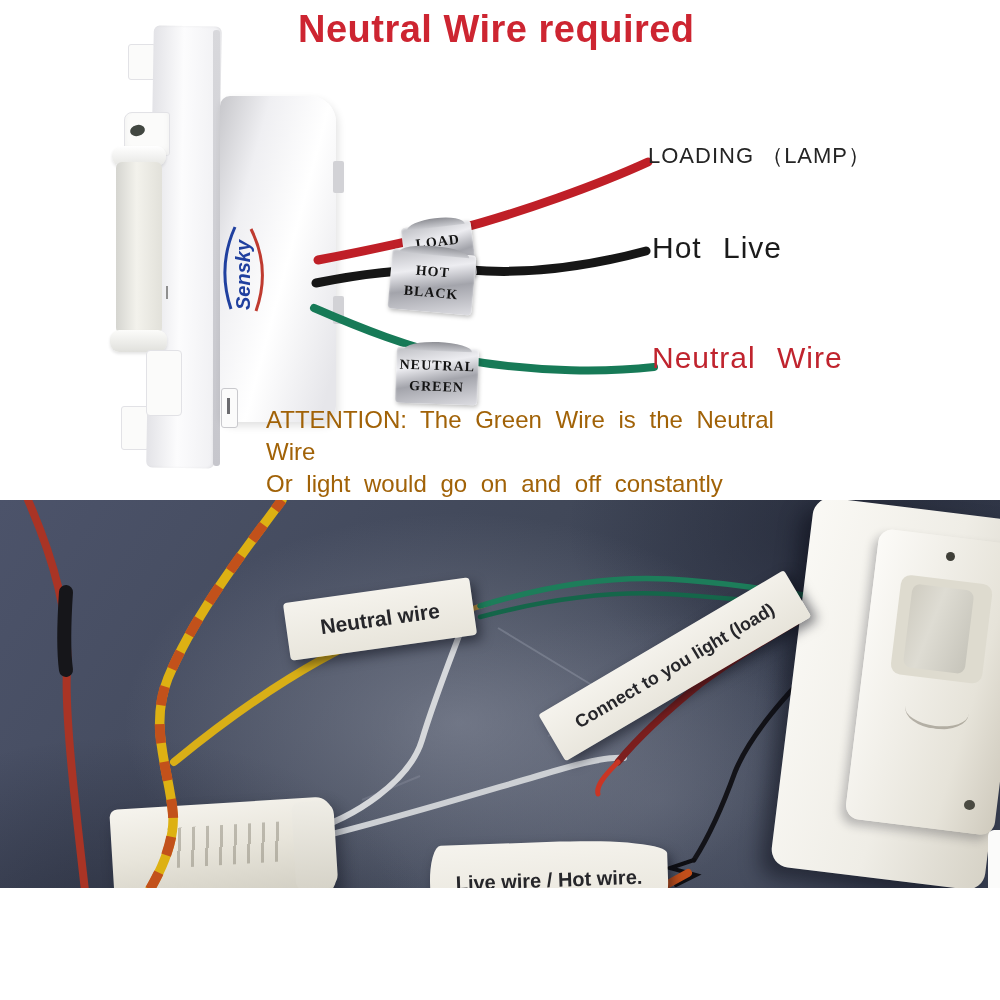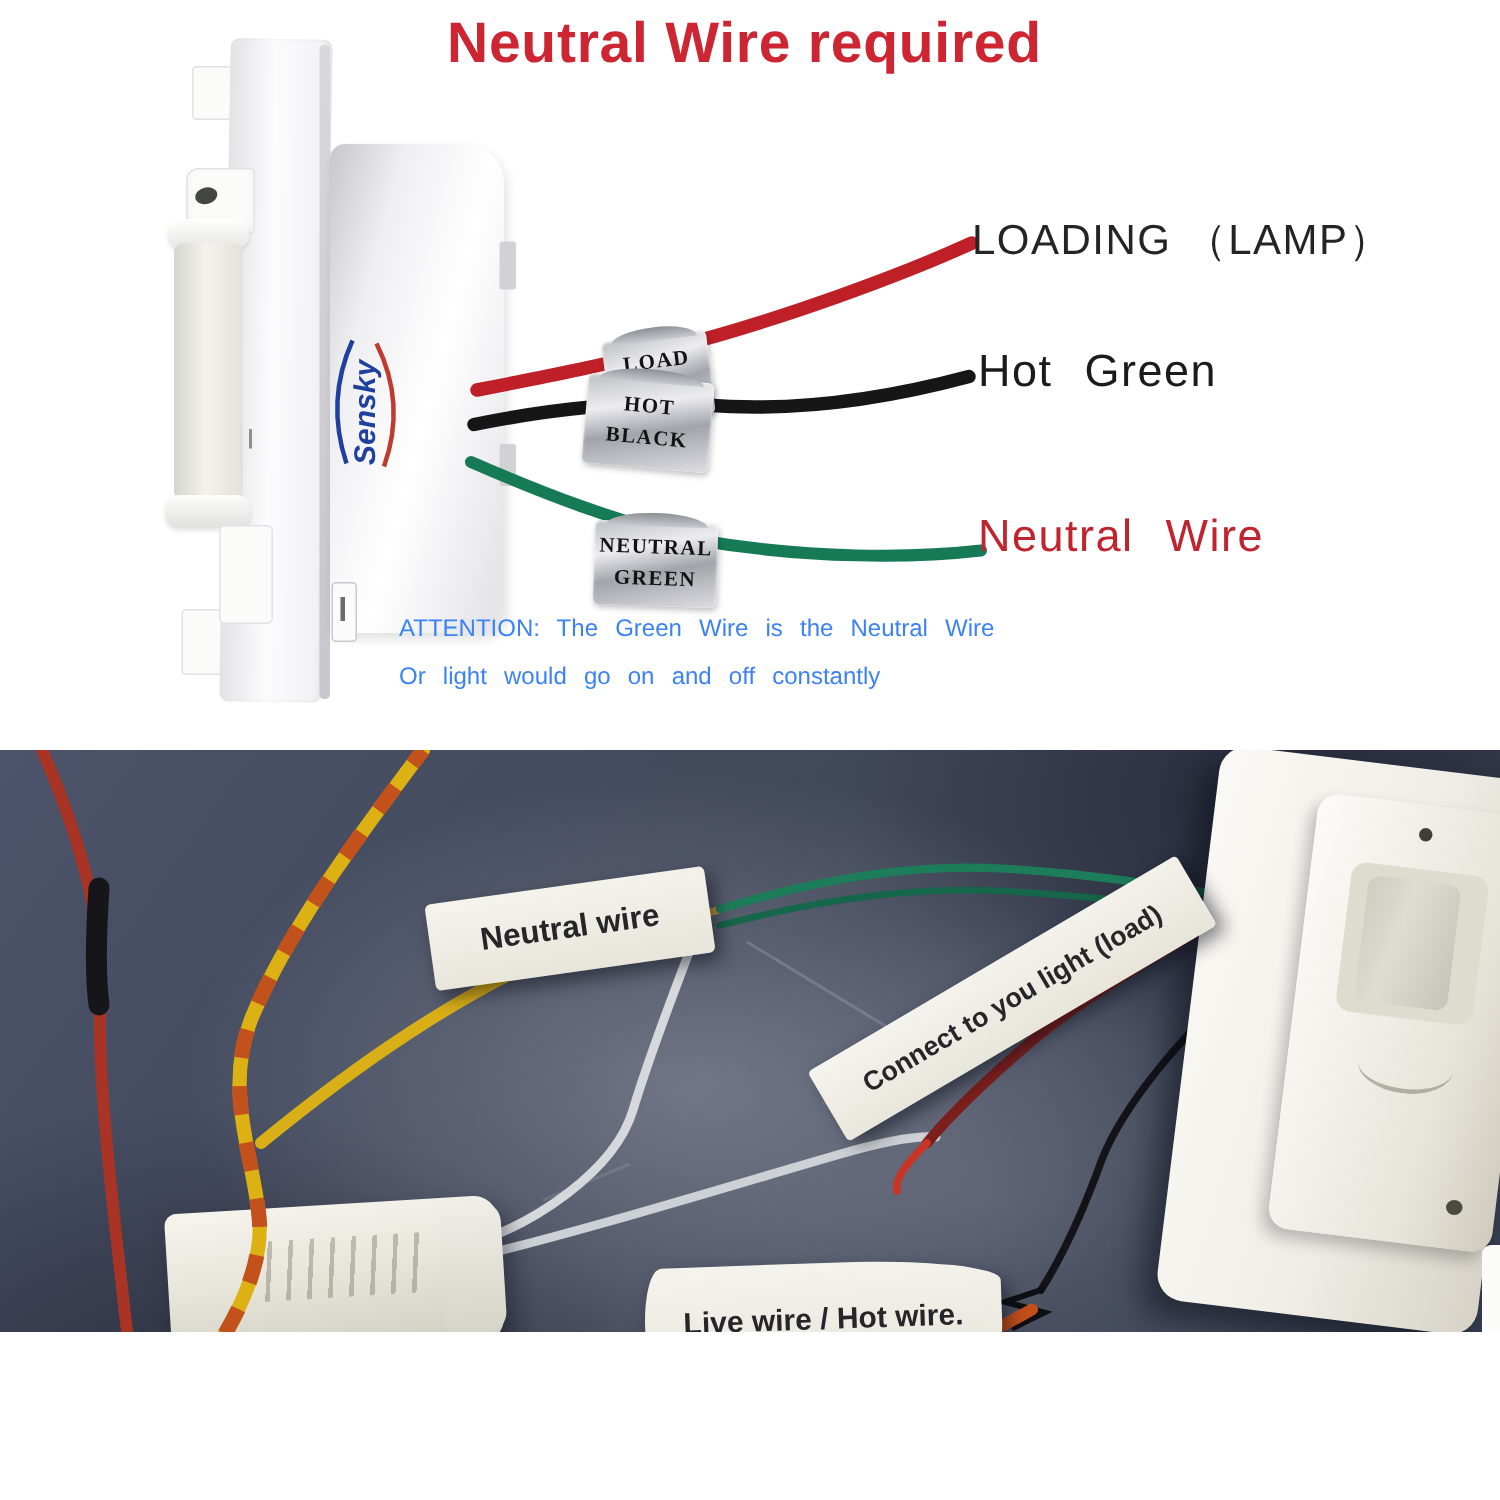--- a/index.html
+++ b/index.html
@@ -3,24 +3,24 @@
 <meta charset="utf-8">
 <style>
   html,body{margin:0;padding:0;background:#fff;}
   .canvas{position:relative;width:1000px;height:888px;background:#ffffff;overflow:hidden;
           font-family:"Liberation Sans",sans-serif;}
   .abs{position:absolute;}
 
   
   .title{left:298px;top:8px;font-size:38px;font-weight:bold;color:#cd2531;letter-spacing:.5px;}
   .biglabel{font-weight:normal;color:#242424;letter-spacing:1px;white-space:nowrap;}
-  .lbl-load{left:648px;top:141px;font-size:28px;}
+  .lbl-load{left:648px;top:141px;font-size:22px;}
   .lbl-hot{left:652px;top:231px;font-size:30px;word-spacing:12px;color:#1b1b1b;}
   .lbl-neutral{left:652px;top:341px;font-size:30px;word-spacing:12px;color:#c0242e;}
-  .attention{left:266px;top:404px;width:560px;font-size:16px;color:#3b82f6;line-height:32px;word-spacing:7px;}
+  .attention{left:266px;top:404px;width:560px;font-size:24px;color:#a16207;line-height:32px;word-spacing:7px;}
 
   
   .tag{background:linear-gradient(168deg,#bcbdc2 0%,#ededf1 32%,#a3a4ab 58%,#dddde2 100%);
        border-radius:4px;box-shadow:1px 2px 4px rgba(0,0,0,.25), inset 0 1px 2px rgba(255,255,255,.7);
        display:flex;flex-direction:column;align-items:center;justify-content:center;
        font-family:"Liberation Serif",serif;font-weight:bold;color:#131313;
        font-size:14px;line-height:21px;letter-spacing:1px;z-index:4;}
   .tag:before{content:"";position:absolute;top:-6px;left:8%;right:8%;height:9px;
        background:linear-gradient(#8e8f95,#c9cacf);border-radius:50% 50% 0 0/100% 100% 0 0;}
 
@@ -99,21 +99,21 @@
   <div class="abs tag" style="left:390px;top:252px;width:84px;height:60px;transform:rotate(5deg);">
     <span>HOT</span>
     <span>BLACK</span>
   </div>
   <div class="abs tag" style="left:396px;top:348px;width:82px;height:56px;transform:rotate(2deg);">
     <span>NEUTRAL</span>
     <span>GREEN</span>
   </div>
 
   <div class="abs biglabel lbl-load" style="z-index:5;">LOADING （LAMP）</div>
-  <div class="abs biglabel lbl-hot" style="z-index:5;">Hot Green</div>
+  <div class="abs biglabel lbl-hot" style="z-index:5;">Hot Live</div>
   <div class="abs biglabel lbl-neutral" style="z-index:5;">Neutral Wire</div>
 
   <div class="abs attention" style="z-index:5;">
     <div>ATTENTION: The Green Wire is the Neutral Wire</div>
     <div>Or light would go on and off constantly</div>
   </div>
 
   <div class="abs photo">
 
     <svg class="abs svgwire" viewBox="0 0 1000 485" style="z-index:2;">

